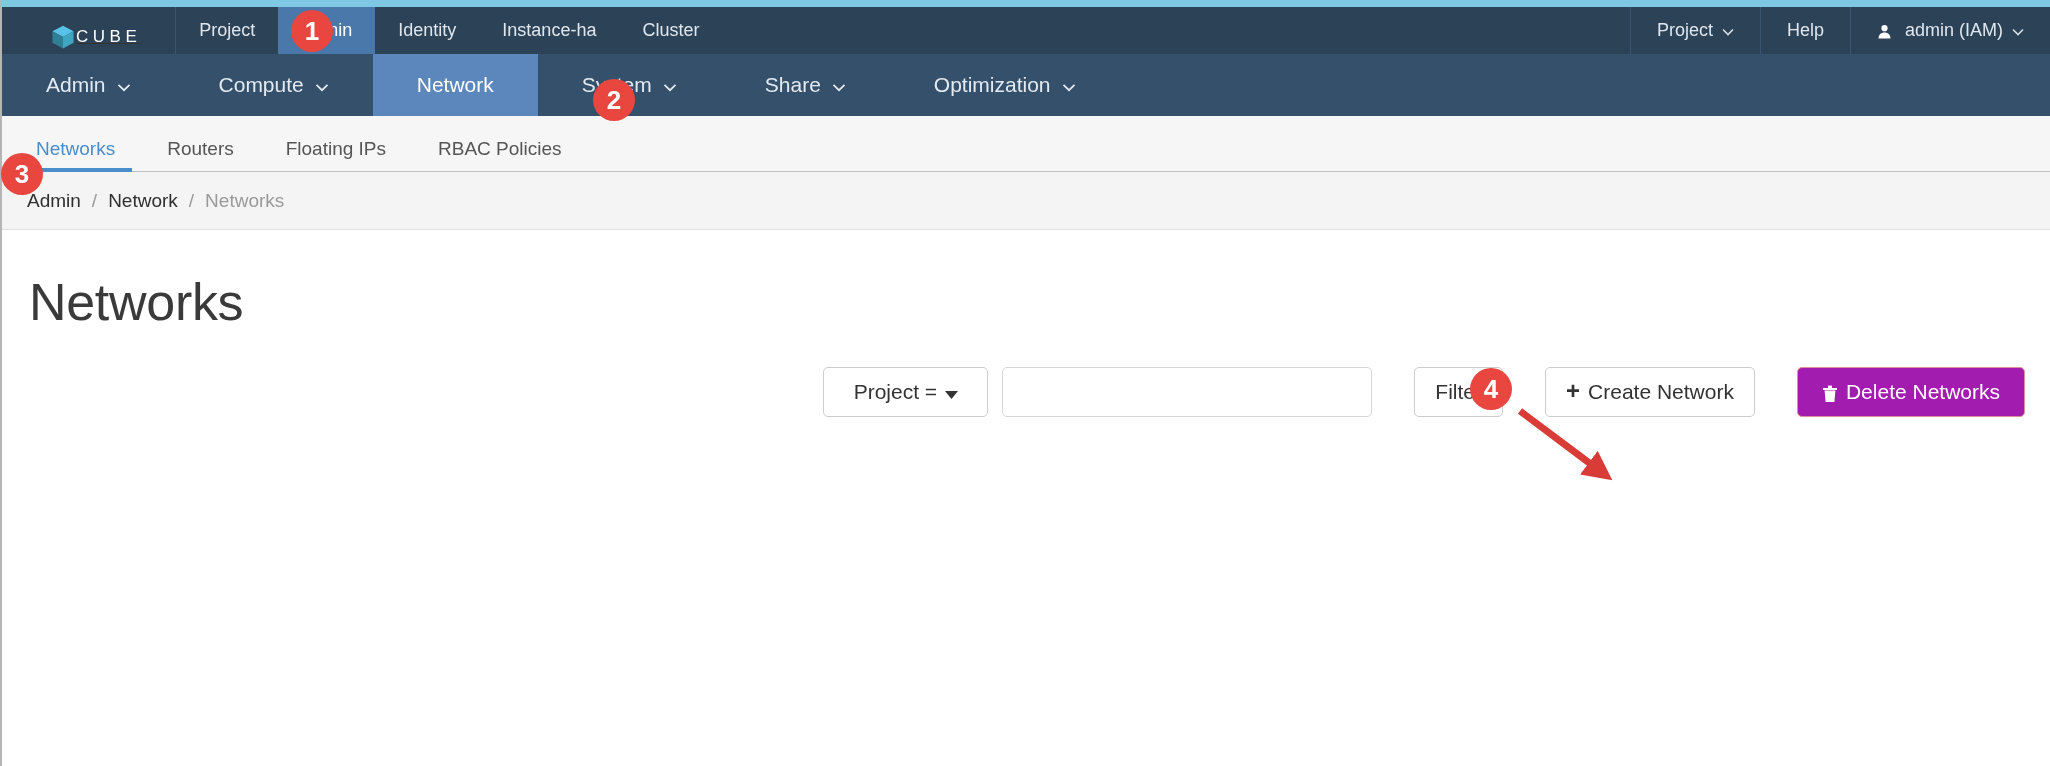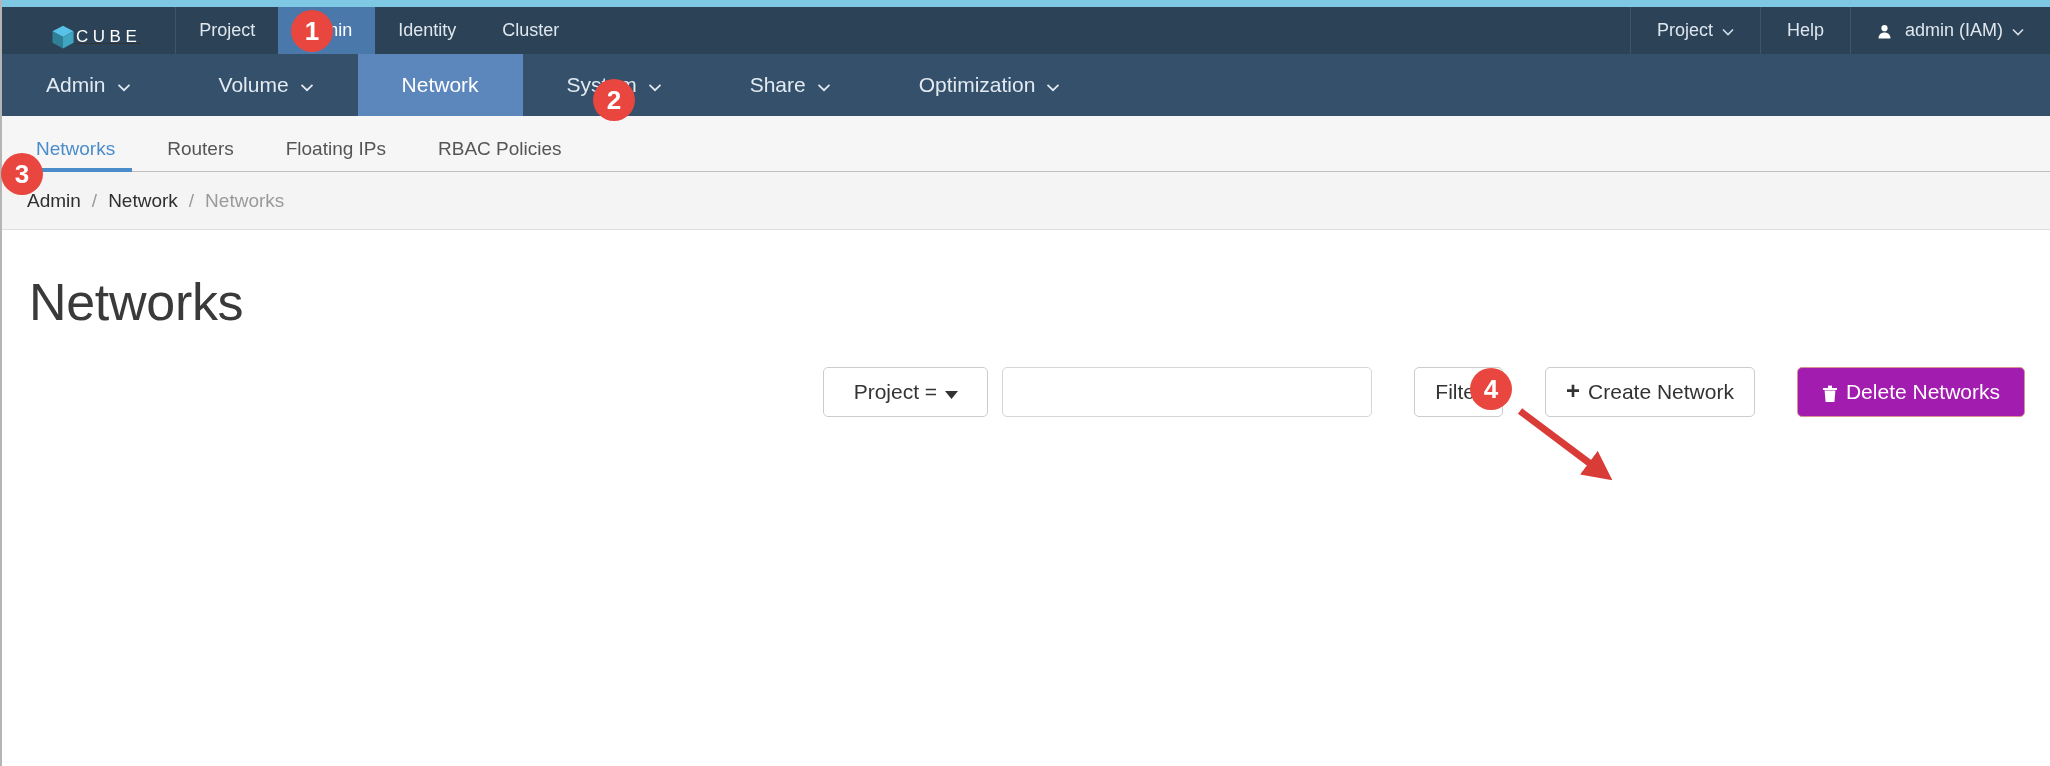--- a/index.html
+++ b/index.html
@@ -304,20 +304,23 @@
       <div class="nav-item">
         <span>Project</span>
       </div>
       <div class="nav-item active">
         <span>Admin</span>
       </div>
       <div class="nav-item">
         <span>Identity</span>
       </div>
       <div class="nav-item">
+        <span>Instance-ha</span>
+      </div>
+      <div class="nav-item">
         <span>Cluster</span>
       </div>
     </div>
 
     <div class="nav-right">
       <div class="nav-item">
         <span>Project</span>
         <span class="caret">
           <svg width="12" height="8" viewBox="0 0 12 8" aria-hidden="true">
               <path d="M1 1.5 L6 6.5 L11 1.5" stroke="#dfe6ed" stroke-width="1.6" fill="none"></path>
@@ -347,21 +350,21 @@
   <div class="secondary-nav">
     <div class="snav-item">
       <span>Admin</span>
       <span>
         <svg width="14" height="9" viewBox="0 0 14 9" aria-hidden="true">
             <path d="M1.5 1.8 L7 7.2 L12.5 1.8" stroke="#e3eaf1" stroke-width="1.7" fill="none"></path>
           </svg>
       </span>
     </div>
     <div class="snav-item">
-      <span>Volume</span>
+      <span>Compute</span>
       <span>
         <svg width="14" height="9" viewBox="0 0 14 9" aria-hidden="true">
             <path d="M1.5 1.8 L7 7.2 L12.5 1.8" stroke="#e3eaf1" stroke-width="1.7" fill="none"></path>
           </svg>
       </span>
     </div>
     <div class="snav-item active">
       <span>Network</span>
     </div>
     <div class="snav-item">

